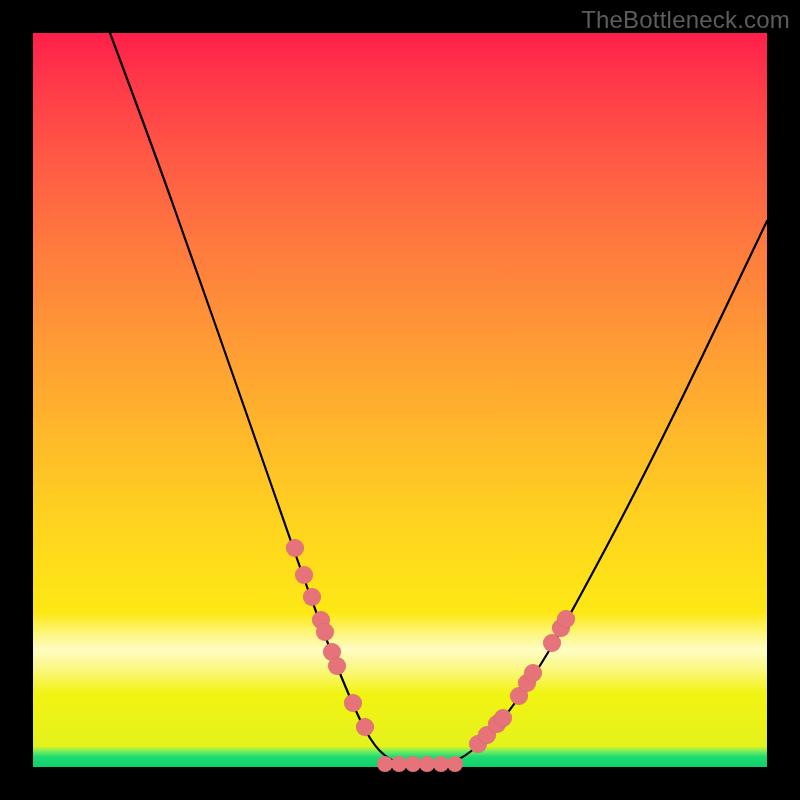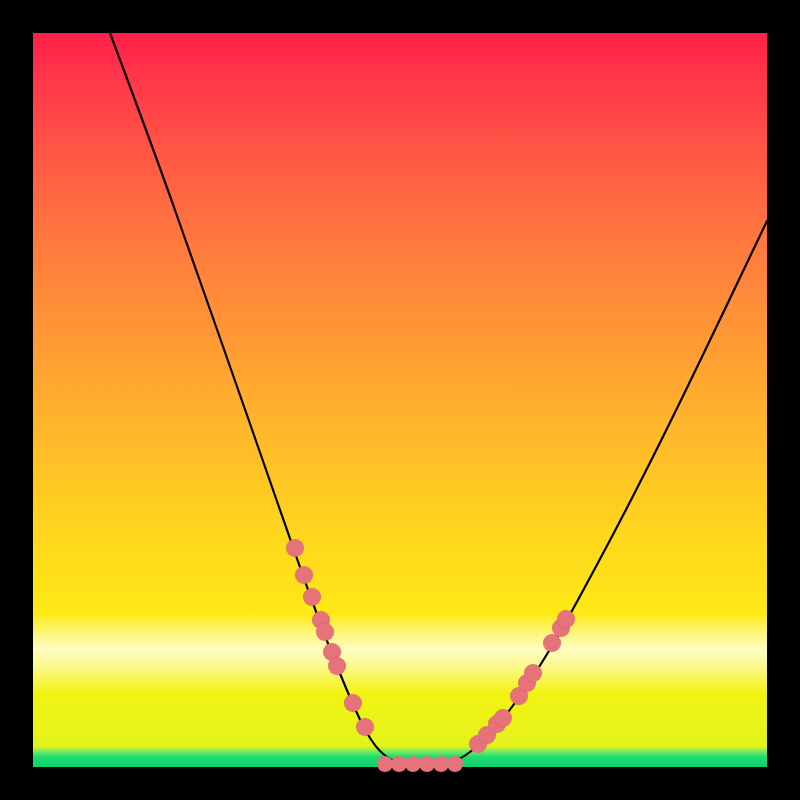--- a/index.html
+++ b/index.html
@@ -85,20 +85,21 @@
     stroke-width: 0.5;
   }
   .flatdot {
     fill: #e57379;
   }
 </style>
 </head>
 <body>
 
 <div class="frame">
+  <div class="watermark">TheBottleneck.com</div>
 
   <div class="plot">
     <svg class="curves" viewBox="0 0 734 734" preserveAspectRatio="none">
       <path id="left-curve" class="curve" d="M 77 0 Q 120 115 140 171.5 Q 160 228 180 285 Q 200 342 215 385 Q 230 428 242.5 464 Q 255 500 265 528.5 Q 275 557 285 584 Q 295 611 302.5 629.5 Q 310 648 316 662 Q 322 676 327 686.5 Q 332 697 337 705 Q 342 713 347 718 Q 352 723 357 726 Q 362 729 367 730.5 T 372 732"></path>
       <path id="right-curve" class="curve" d="M 410 732 Q 420 729 426 726 Q 432 723 439 717.5 Q 446 712 454 704 Q 462 696 471 684.5 Q 480 673 491 657 Q 502 641 515 619.5 Q 528 598 543 570.5 Q 558 543 575 511 Q 592 479 611 441.5 Q 630 404 650 363 Q 670 322 691 278 Q 712 234 723 211 T 734 188"></path>
       <g id="flat-dots">
           <circle cx="352" cy="731" r="8" class="flatdot"></circle>
           <circle cx="366" cy="731" r="8" class="flatdot"></circle>
           <circle cx="380" cy="731" r="8" class="flatdot"></circle>
           <circle cx="394" cy="731" r="8" class="flatdot"></circle>

